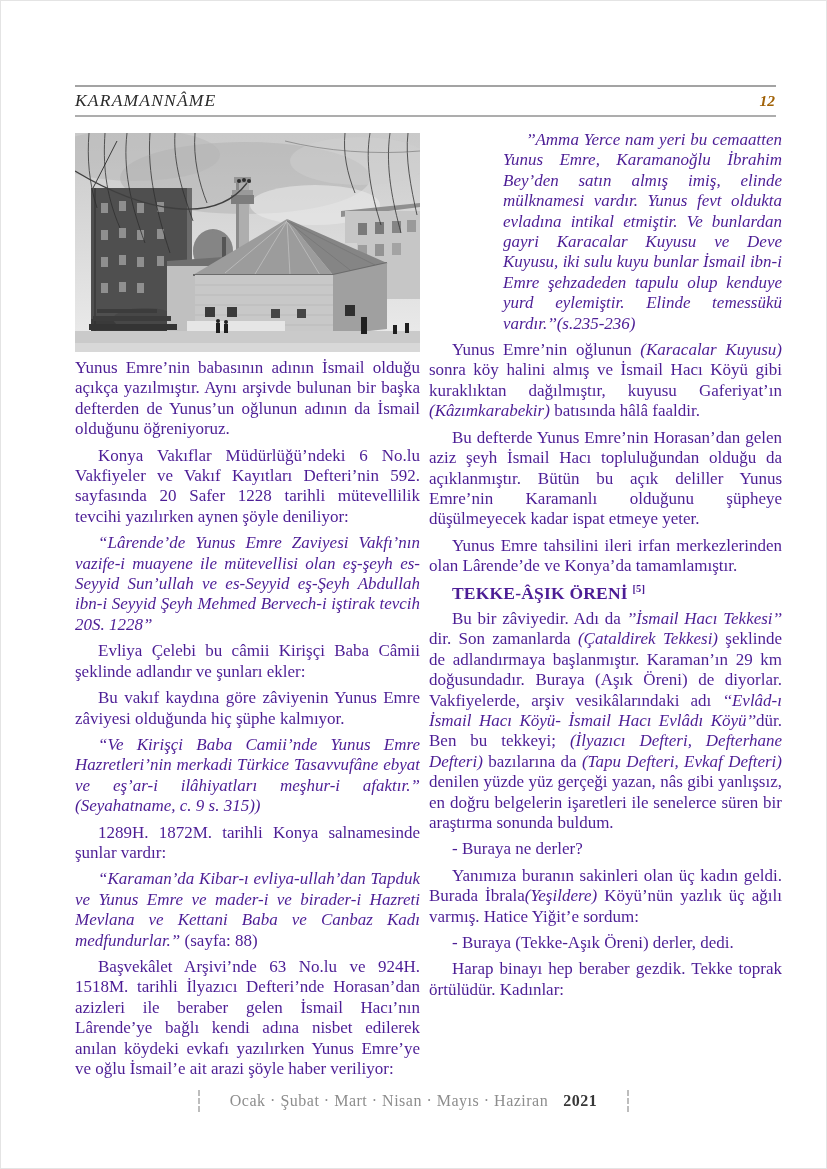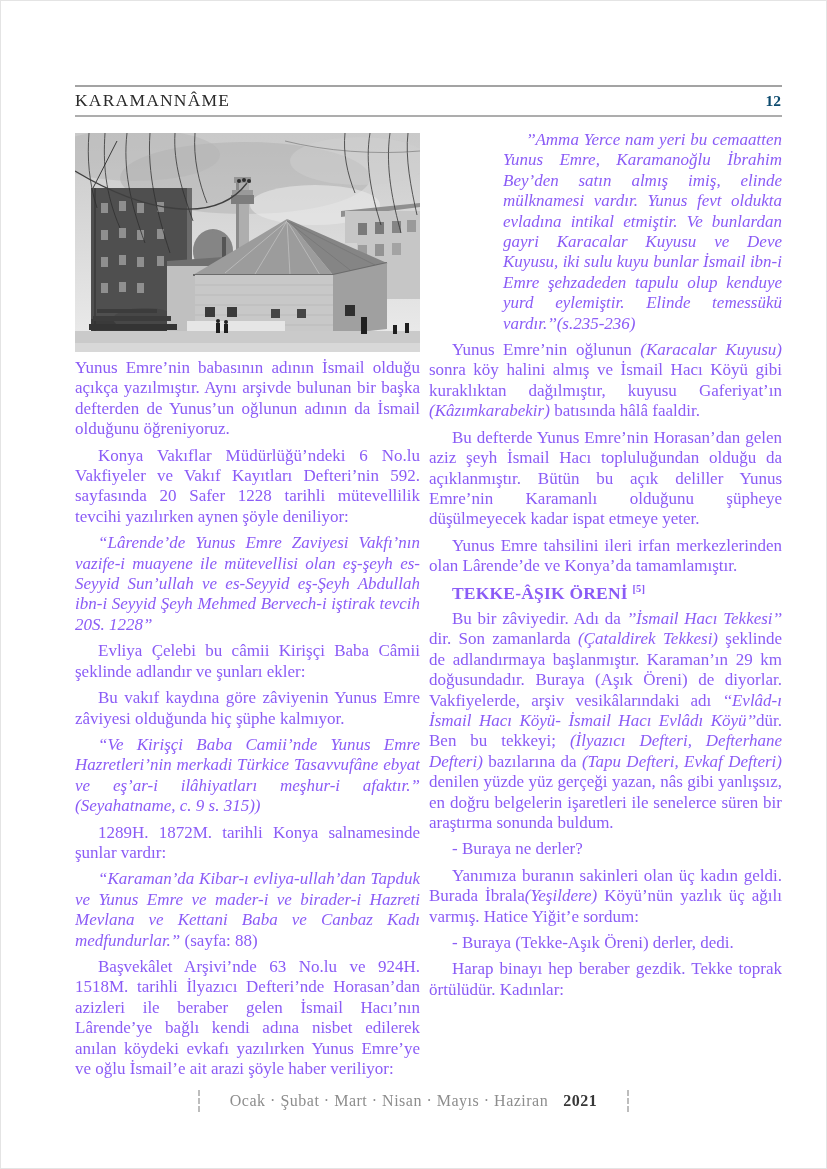--- a/index.html
+++ b/index.html
@@ -3,33 +3,33 @@
 <meta charset="utf-8">
 <style>
   html,body{margin:0;padding:0;background:#ffffff;}
   .page{
     position:relative; width:827px; height:1169px; background:#ffffff;
     box-shadow: inset 0 0 0 1px #e4e4e4;
     font-family:"Liberation Serif","DejaVu Serif",serif; color:#1b1b1b;
     overflow:hidden;
   }
   
-  .hdr{position:absolute; left:75px; right:45px; top:85px;}
+  .hdr{position:absolute; left:75px; right:51px; top:85px;font-style:italic;}
   .rule{height:0; border-top:2px solid #a3a3a3;}
   .rule.light{border-top-color:#adadad;}
   .hdr-row{display:flex; justify-content:space-between; align-items:baseline; padding:3px 1px 4px 0;}
   .jtitle{font-size:17.5px; letter-spacing:1.2px; color:#2b2b2b;}
   .pagenum{font-size:15.5px; font-weight:bold;}
   
   .col{position:absolute; top:133px;}
   .col.left{left:75px; width:345px; height:955px; overflow:hidden;}
   .col.right{left:429px; top:130px; width:353px; height:958px; overflow:hidden;}
   figure.photo{margin:0 0 6px 0; width:345px; height:219px;}
   figure.photo svg{display:block;}
-  .flow p.blk{margin:0; text-indent:23px; font-size:17px; line-height:20.4px; text-align:justify; color:#8b5cf6;}
+  .flow p.blk{margin:0; text-indent:23px; font-size:17px; line-height:20.4px; text-align:justify; color:#4c1d95;}
   .flow p.blk + p.blk{margin-top:6px;}
   .flow p.noindent{text-indent:0;}
   .flow p.quote-indented{margin-left:74px;}
   .flow p.heading{font-weight:bold; font-size:17.5px; letter-spacing:.2px; margin-top:20px; margin-bottom:0; text-align:left;}
   .flow .it{font-style:italic;}
   .flow sup{font-size:10.5px; font-weight:bold; line-height:0;}
   
   .ftr{position:absolute; left:0; right:0; top:1090px; display:flex; justify-content:center; align-items:center;}
   .ftr .dash{width:0; height:22px; border-left:2px dashed #bdbdbd; margin:0 30px;}
   .ftr .months{color:#8d8d8d; font-size:16px; letter-spacing:.5px;font-family:Liberation Serif, serif;}
@@ -37,21 +37,21 @@
 </style>
 </head>
 <body>
 
 <div class="page">
 
   <header class="hdr">
     <div class="rule"></div>
     <div class="hdr-row">
       <span class="jtitle">KARAMANNÂME</span>
-      <span class="pagenum" style="color:#0c4a6e;text-align:right;">12</span>
+      <span class="pagenum" style="color:#a16207;text-align:right;">12</span>
     </div>
     <div class="rule light"></div>
   </header>
 
   <div class="col left">
     <figure class="photo">
       <svg width="345" height="219" viewBox="0 0 345 219" xmlns="http://www.w3.org/2000/svg">
         <defs>
           <linearGradient id="sky" x1="0" y1="0" x2="0" y2="1">
             <stop offset="0" stop-color="#c9c9c9"></stop>

